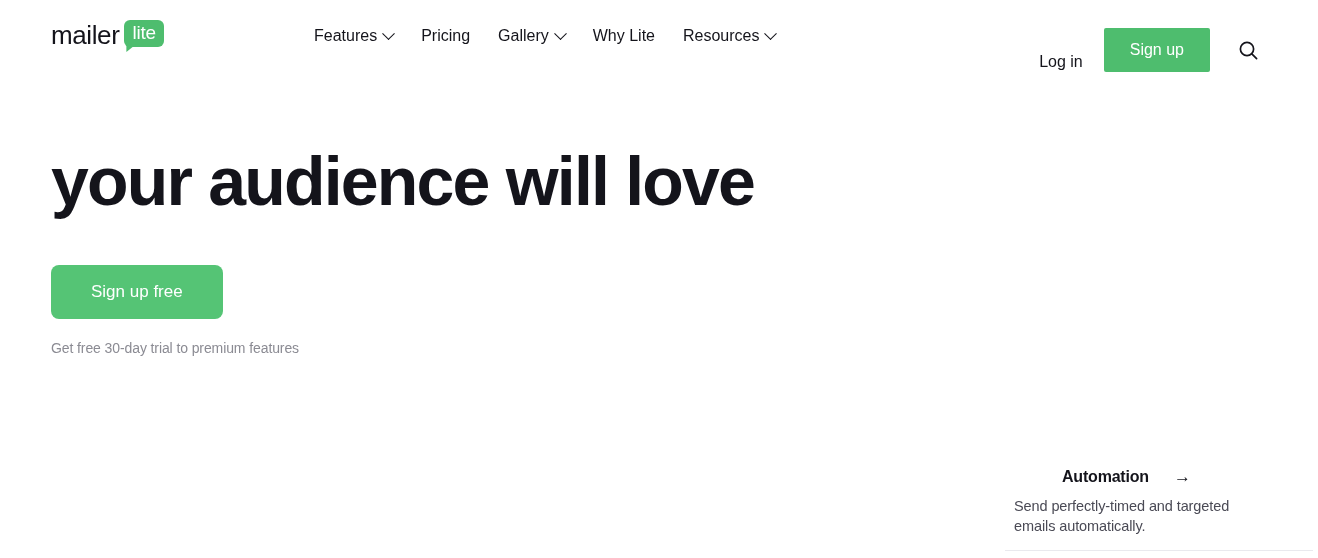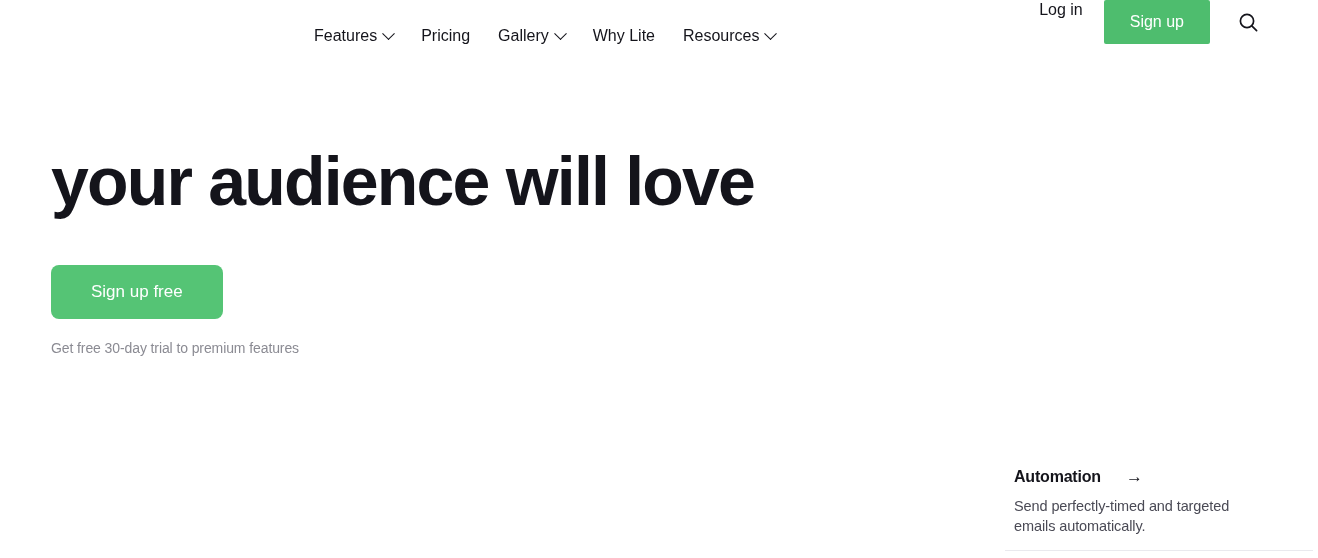--- a/index.html
+++ b/index.html
@@ -98,21 +98,21 @@
     border-bottom: 1.6px solid #14141b;
     transform: rotate(45deg) translate(-2px, -2px);
   }
 
   .header-right {
     position: absolute;
     right: 0;
     top: 0;
     height: 72px;
     display: flex;
-    align-items: flex-start;
+    align-items: flex-end;
   }
   .login-link {
     font-size: 16px;
     color: #14141b;
     cursor: pointer;
     margin-right: 21px;
     line-height: 20px;
   }
   .signup-btn {
     background: #4ebd6e;
@@ -226,20 +226,21 @@
   .feature-title {
     font-size: 16px;
     font-weight: 700;
     color: #14141b;
     line-height: 22px;
     letter-spacing: -0.2px;
     display: flex;
     align-items: center;
     gap: 25px;
     cursor: pointer;
+    margin-left: 48px;
   }
   .feature-arrow {
     font-size: 17px;
     font-weight: 400;
     line-height: 22px;
   }
   .feature-desc {
     margin-top: 8px;
     font-size: 14.5px;
     line-height: 20px;
@@ -254,20 +255,24 @@
     width: 308px;
     height: 1px;
     background: #e9e9ee;
   }
 </style>
 </head>
 <body>
 
 <header class="site-header">
 
+  <div class="logo">
+    <span class="logo-word">mailer</span>
+    <span class="logo-badge">lite</span>
+  </div>
 
   <nav class="main-nav">
     <div class="nav-item">
       <span>Features</span>
       <span class="chev"></span>
     </div>
     <div class="nav-item">
       <span>Pricing</span>
     </div>
     <div class="nav-item">

